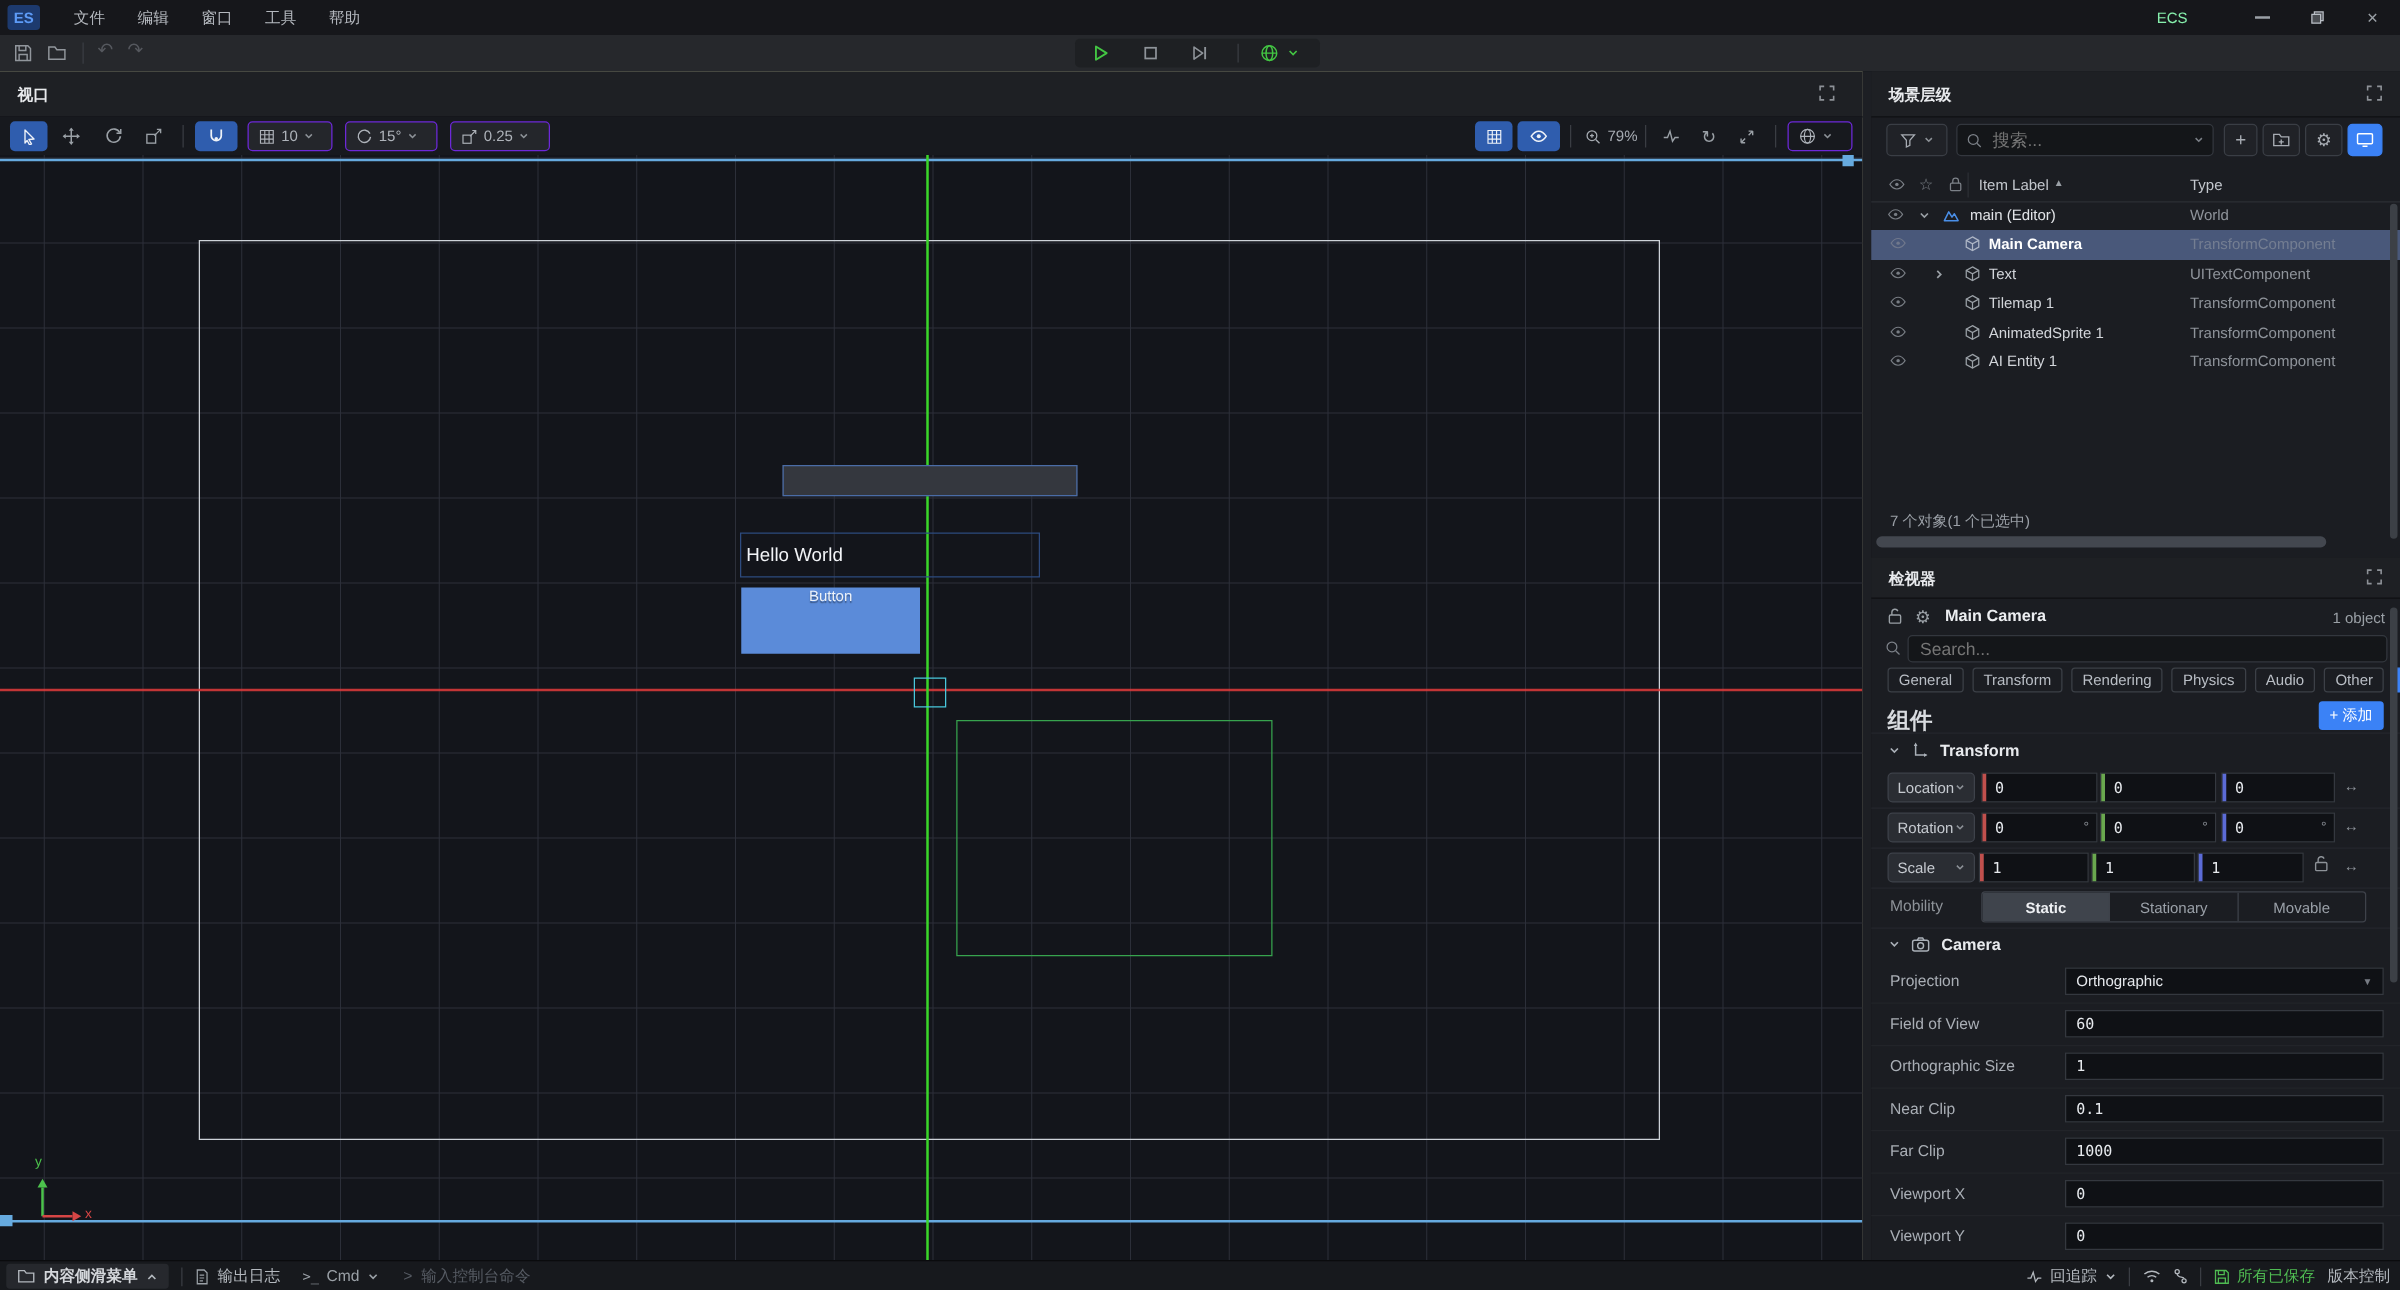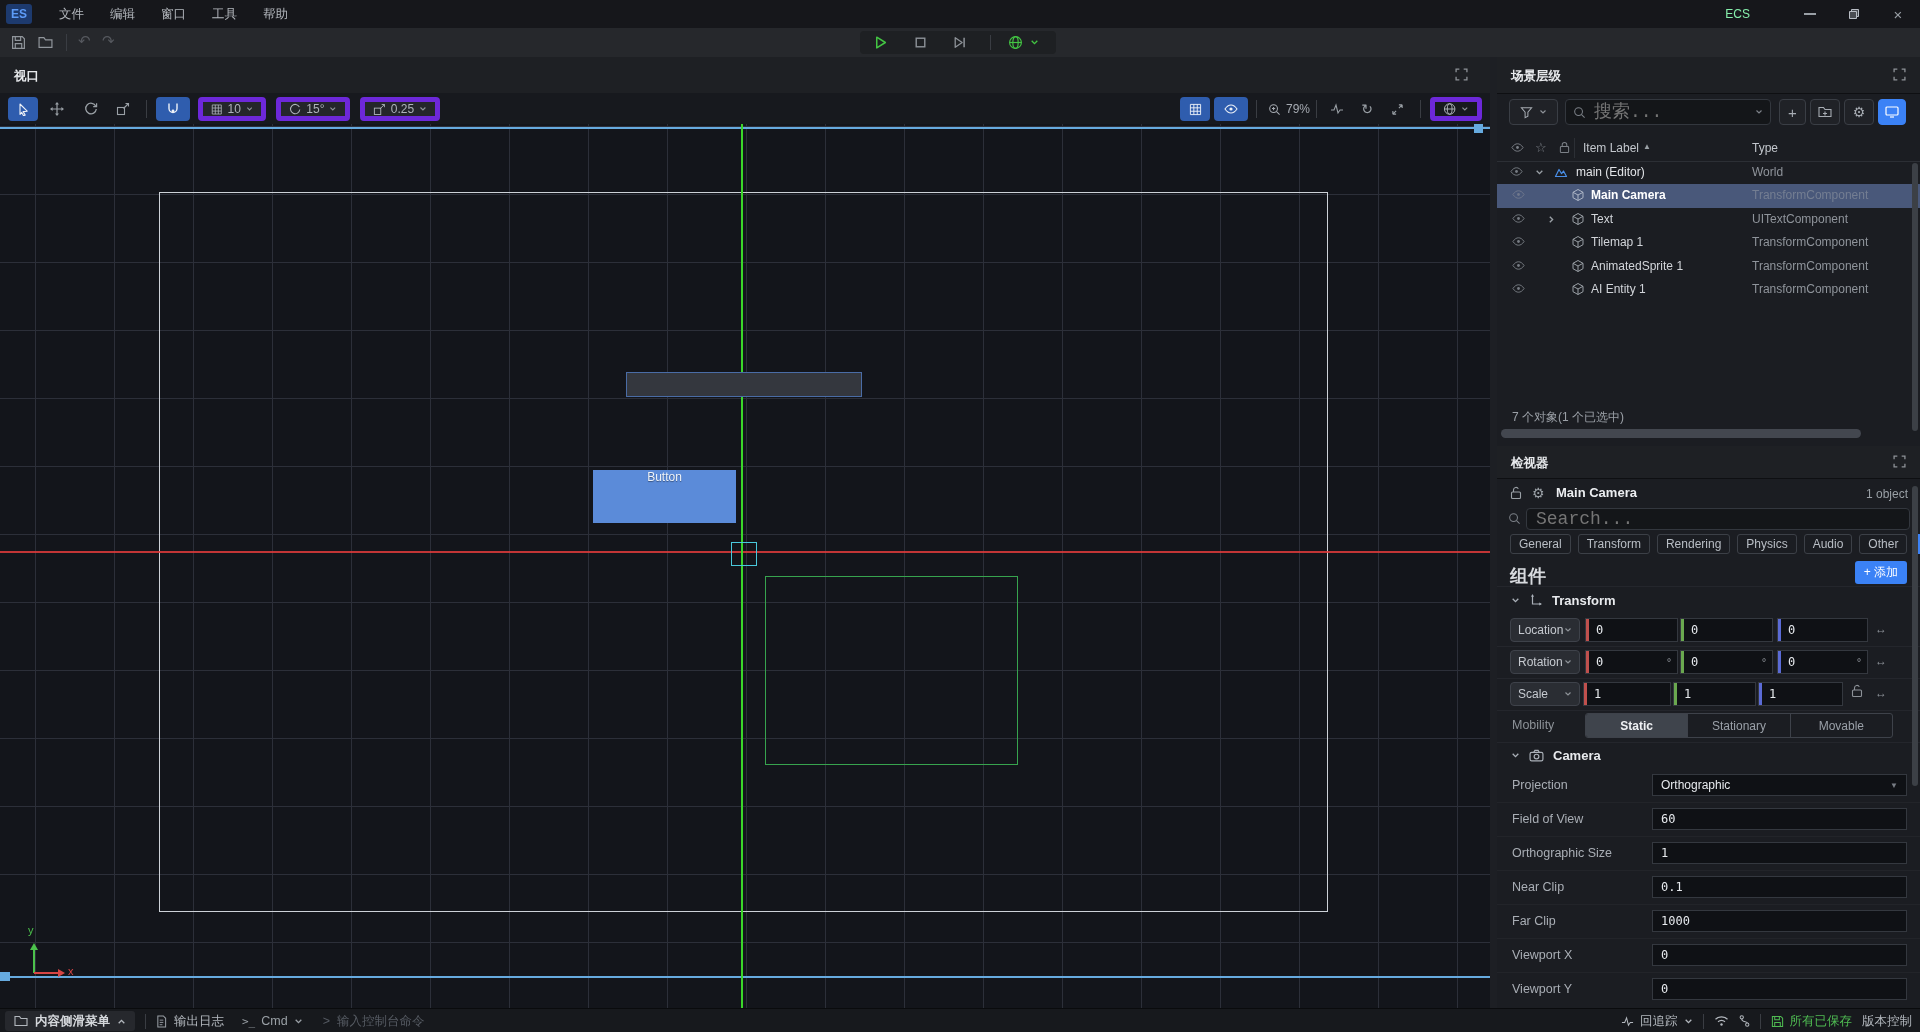--- a/index.html
+++ b/index.html
@@ -28,37 +28,37 @@
   .transport .vsep{top:4px;height:15px}
 
   
   .viewport{position:absolute;left:0;top:57px;width:1490px;height:951px;background:#fef9c3}
   .panel-head{height:36px;background:#1e2024;border-bottom:1px solid #0e0f12;position:relative}
   .panel-title{position:absolute;left:14px;top:11px;font-weight:bold;font-size:12.5px;color:#e8eaed}
   .expand-ic{position:absolute;top:11px;color:#8d9197}
   .vp-toolbar{position:absolute;left:0;top:36px;width:100%;height:31px;background:#17191e}
   .vpbtn{position:absolute;top:4px;height:24px;border-radius:4px;display:flex;align-items:center;justify-content:center;color:#9aa0a6}
   .vpbtn.on{background:#2f5dae;color:#eef2f8}
-  .vpdrop{position:absolute;top:4px;height:24px;background:#24262b;border:5px solid #6d28d9;border-radius:4px;
+  .vpdrop{position:absolute;top:4px;height:24px;background:#24262b;border:1px solid #6d28d9;border-radius:4px;
           display:flex;align-items:center;gap:5px;padding:0 8px;color:#aeb3ba;box-sizing:border-box}
   .vp-toolbar .vsep{top:7px;height:18px}
   .zoomtxt{position:absolute;top:9px;color:#a6abb2;display:flex;gap:5px;align-items:center}
 
   .canvas{position:absolute;left:0;top:67px;width:1490px;height:884px;background:#13151b;overflow:hidden;
           background-image:linear-gradient(#2c2f39 1px,transparent 1px),linear-gradient(90deg,#2c2f39 1px,transparent 1px);
           background-size:79px 68px,79px 68px;background-position:0 2px,35px 0}
   .chev{color:#8d9298}
 
   
   .divider-col{position:absolute;left:1490px;top:57px;width:7px;height:951px;background:#1d1f24}
   .rpanel{position:absolute;left:1497px;width:423px;background:#1b1d22}
   .inputbox{background:#141619;border:1px solid #33373e;border-radius:4px;color:#666b73;box-sizing:border-box;
             display:flex;align-items:center;gap:6px;padding:0 7px}
-  .inputbox input{background:transparent;border:none;outline:none;color:#a16207;font-size:18px;width:100%;
-                  font-family:Liberation Mono, monospace}
+  .inputbox input{background:transparent;border:none;outline:none;color:#a16207;font-size:14px;width:100%;
+                  font-family:Liberation Sans, sans-serif}
   .sqbtn{position:absolute;top:0;height:26px;border:1px solid #3a3e45;border-radius:4px;background:#202227;
          display:flex;align-items:center;justify-content:center;color:#a7acb3;box-sizing:border-box}
   .hcol{position:absolute;color:#7c8188}
   .hrow{position:relative;height:23.4px}
   .hrow .lbl{position:absolute;top:4px;color:#d2d5da}
   .hrow .typ{position:absolute;left:255px;top:4px;color:#8f949b}
   .hrow.sel{background:#49587a}
   .hrow.sel .typ{color:#747e92}
   .rowic{position:absolute;top:4px;color:#9aa0a6}
 
@@ -289,20 +289,23 @@
     <div class="abs" style="left:1474px;top:0;width:9px;height:9px;background:#66aadf"></div>
     <div class="abs" style="left:0;top:852px;width:1490px;height:2px;background:#66aadf"></div>
     <div class="abs" style="left:0;top:848px;width:10px;height:9px;background:#66aadf"></div>
 
     <div class="abs" style="left:0;top:427px;width:1490px;height:2px;background:#e23b3b;opacity:.85"></div>
 
     <div class="abs" style="left:741px;top:0;width:2px;height:884px;background:#3bd62a"></div>
 
     <div class="abs" style="left:626px;top:248px;width:234px;height:23px;background:#34373e;border:1px solid #4a6ca6"></div>
 
+    <div class="abs" style="left:592px;top:302px;width:238px;height:34px;border:1px solid #2d4b7f;display:flex;align-items:center">
+      <span style="color:#f2f4f7;font-size:15px;padding-left:4px">Hello World</span>
+    </div>
 
     <div class="abs" style="left:593px;top:346px;width:143px;height:53px;background:#5b8bd9;display:flex;align-items:flex-start;justify-content:center">
       <span style="color:#eef3fa;font-size:12px;text-shadow:0 1px 1px rgba(0,0,0,.4)">Button</span>
     </div>
 
     <div class="abs" style="left:731px;top:418px;width:24px;height:22px;border:1.5px solid #49c8dc"></div>
 
     <div class="abs" style="left:765px;top:452px;width:251px;height:187px;border:1.5px solid #37a34e"></div>
 
     <div>

